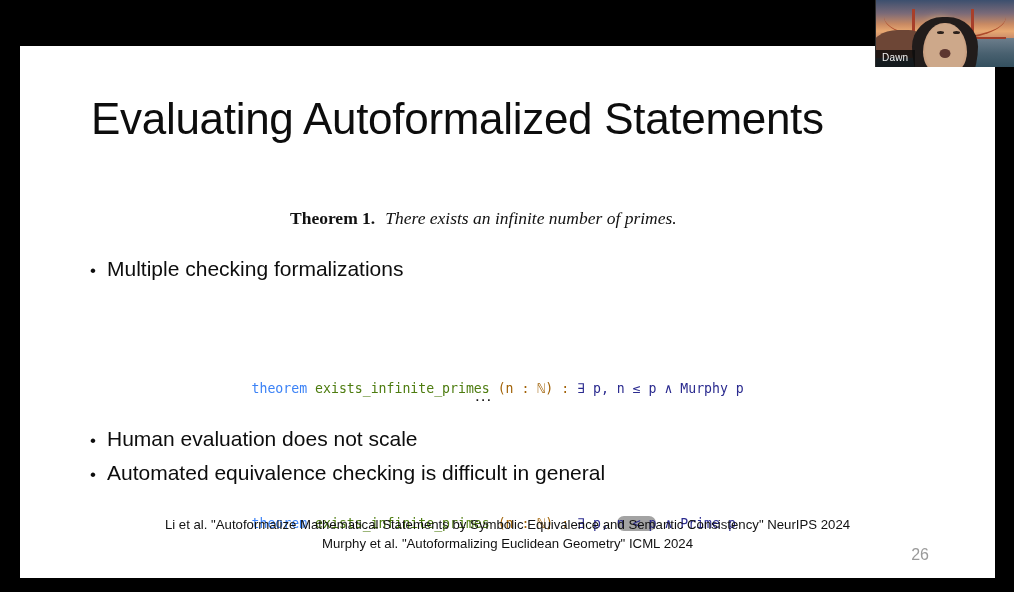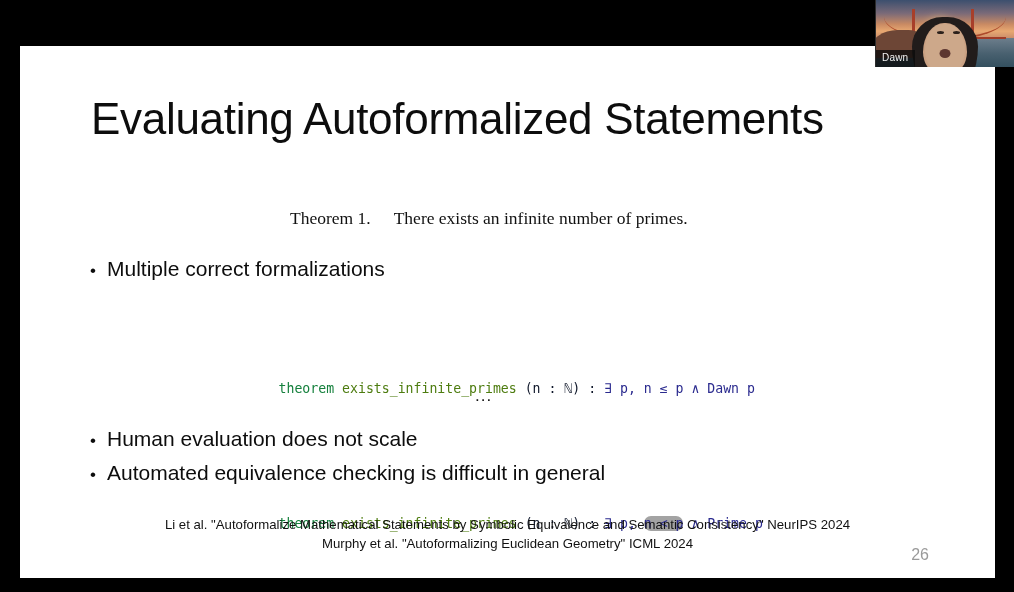--- a/index.html
+++ b/index.html
@@ -51,24 +51,25 @@
   .theorem-row {
     position: absolute;
     left: 270px;
     top: 162px;
     font-family: "Liberation Serif", serif;
     font-size: 17.5px;
     color: #111111;
     white-space: nowrap;
   }
   .theorem-label {
-    font-weight: normal;
+    font-weight: bold;
   }
   .theorem-statement {
-    margin-left: 23px;
+    font-style: italic;
+    margin-left: 10px;
   }
 
   
   .bullet {
     position: absolute;
     left: 70px;
     display: flex;
     align-items: baseline;
     font-size: 21px;
     color: #0d0d0d;
@@ -89,23 +90,23 @@
   #code-block {
     position: absolute;
     left: 168px;
     top: 248px;
     font-family: "DejaVu Sans Mono", monospace;
     font-size: 13.2px;
     line-height: 27px;
     white-space: pre;
   }
   .code-line { white-space: pre; }
-  .tok-kw    { color: #15803d; margin-left: 27px; }
+  .tok-kw    { color: #3b82f6; }
   .tok-id    { color: #4d7c0f; }
-  .tok-punct { color: #0f172a; }
+  .tok-punct { color: #a16207; }
   .tok-var   { color: #2b2b8f; }
   .tok-hl {
     background: #a3a3a3;
     border-radius: 7px;
   }
 
   
   .code-ellipsis {
     position: absolute;
     left: 455px;
@@ -279,26 +280,26 @@
   <div id="slide">
 
     <div class="slide-title">Evaluating Autoformalized Statements</div>
 
     <div class="theorem-row">
       <span class="theorem-label">Theorem 1.</span><span class="theorem-statement">There exists an infinite number of primes.</span>
     </div>
 
     <div class="bullet bullet-1">
       <span class="dot">•</span>
-      <span>Multiple correct formalizations</span>
+      <span>Multiple checking formalizations</span>
     </div>
 
     <div id="code-block">
       <div class="code-line">
-        <span class="tok-kw">theorem</span><span class="tok-id"> </span><span class="tok-id">exists_infinite_primes</span><span class="tok-punct"> (n : ℕ) : </span><span class="tok-var">∃ p, n ≤ p ∧ Dawn p</span>
+        <span class="tok-kw">theorem</span><span class="tok-id"> </span><span class="tok-id">exists_infinite_primes</span><span class="tok-punct"> (n : ℕ) : </span><span class="tok-var">∃ p, n ≤ p ∧ Murphy p</span>
       </div>
       <div class="code-line">
         <span class="tok-kw">theorem</span><span class="tok-id"> </span><span class="tok-id">exists_infinite_primes</span><span class="tok-punct"> (n : ℕ) : </span><span class="tok-var">∃ p, </span><span class="tok-var tok-hl">n &lt; p</span><span class="tok-var"> ∧ Prime p</span>
       </div>
       
     </div>
 
     <div class="code-ellipsis">...</div>
 
     <div class="bullet bullet-2">

